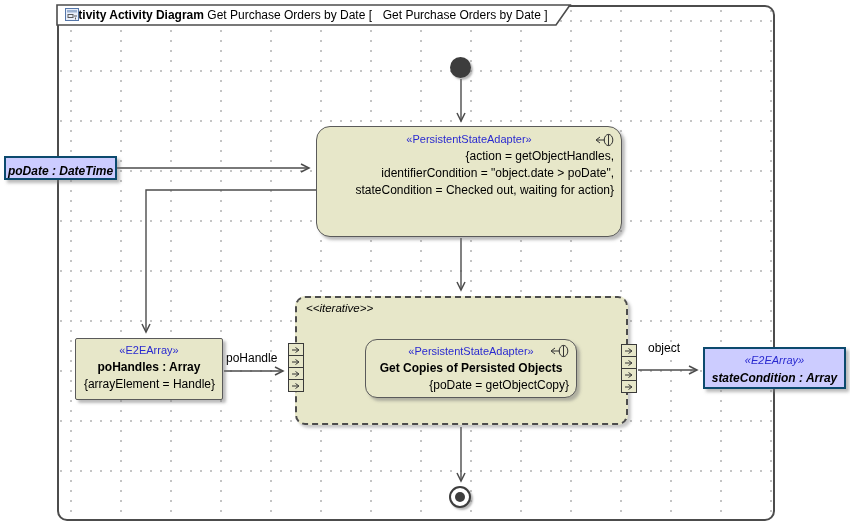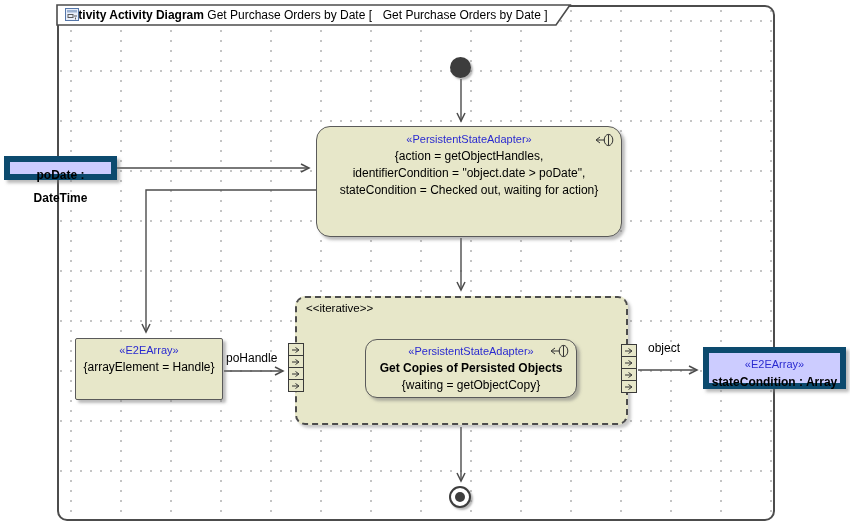--- a/index.html
+++ b/index.html
@@ -18,34 +18,34 @@
   .frame-title svg{position:absolute;left:0;top:0;}
   .frame-title-text{position:absolute;left:9px;top:4px;font-size:12px;white-space:nowrap;}
   .frame-title-text b{font-weight:bold;}
   .ttl-icon{display:inline-block;vertical-align:-2px;margin:0 2px;}
 
   
   .action{position:absolute;background:#e7e7c9;border:1.5px solid #5a5a5a;border-radius:14px;
           box-shadow:3px 3px 3px rgba(120,120,120,.5);text-align:center;box-sizing:border-box;}
   .stereo{color:#2a2ad0;font-size:11px;line-height:17px;}
   .aname{font-weight:bold;font-size:12px;line-height:17px;}
-  .constraint{font-size:12px;line-height:17px;text-align:center;padding:0 7px;}
+  .constraint{font-size:12px;line-height:17px;text-align:right;padding:0 7px;}
   .constraint.center{}
   .rake{position:absolute;right:7px;top:6px;}
 
   
-  .objnode{position:absolute;background:#ccccff;border:6px solid #0c4a6e;
-           box-shadow:3px 3px 3px rgba(120,120,120,.5);text-align:center;box-sizing:border-box;}
+  .objnode{position:absolute;background:#ccccff;border:2px solid #0c4a6e;
+           box-shadow:3px 3px 3px rgba(120,120,120,.5);text-align:center;box-sizing:border-box;font-style:italic;}
   .objname{font-weight:bold;font-size:12px;line-height:18px;}
 
   
   .region{position:absolute;left:295px;top:296px;width:333px;height:129px;background:#e7e7c9;
           border:2px dashed #4c4c4c;border-radius:10px;box-sizing:border-box;
           box-shadow:3px 3px 3px rgba(120,120,120,.4);}
-  .region-kw{font-size:11.5px;padding:4px 0 0 9px;text-align:left;}
+  .region-kw{font-size:11.5px;padding:4px 0 0 9px;text-align:left;font-style:italic;}
 
   
   .expnode{position:absolute;width:16px;height:49px;background:#e7e7c9;border:1px solid #3a3a3a;
            box-sizing:border-box;display:flex;flex-direction:column;}
   .expcell{flex:1;display:flex;align-items:center;justify-content:center;border-bottom:1px solid #3a3a3a;}
   .expcell:last-child{border-bottom:none;}
 
   
   .initial{position:absolute;left:450px;top:57px;width:21px;height:21px;border-radius:50%;
            background:#3d3d3d;box-shadow:2px 2px 2px rgba(120,120,120,.55);}
@@ -121,40 +121,41 @@
     <div class="constraint">identifierCondition = "object.date &gt; poDate",</div>
     <div class="constraint">stateCondition = Checked out, waiting for action}</div>
   </div>
 
   <div class="objnode" style="left:4px;top:156px;width:113px;height:24px;line-height:23px;">
     <span class="objname">poDate : DateTime</span>
   </div>
 
   <div class="action" style="left:75px;top:338px;width:148px;height:62px;padding-top:3px;border-radius:2px;">
     <div class="stereo">«E2EArray»</div>
+    <div class="aname">poHandles : Array</div>
     <div class="constraint center">{arrayElement = Handle}</div>
   </div>
 
   <div class="region">
     <div class="region-kw">&lt;&lt;iterative&gt;&gt;</div>
   </div>
 
   <div class="action" style="left:365px;top:339px;width:212px;height:59px;padding-top:3px;border-radius:12px;">
     <span class="rake" style="top:4px;">
       <svg width="20" height="14" viewBox="0 0 20 14">
         <g fill="none" stroke="#333">
           <path d="M11,7 H3 M6,4 L2,7 L6,10"></path>
           <ellipse cx="14.5" cy="7" rx="4.3" ry="5.6"></ellipse>
           <path d="M14.5,1.4 V12.6"></path>
         </g>
       </svg>
     </span>
     <div class="stereo">«PersistentStateAdapter»</div>
     <div class="aname">Get Copies of Persisted Objects</div>
-    <div class="constraint center">{waiting = getObjectCopy}</div>
+    <div class="constraint center">{poDate = getObjectCopy}</div>
   </div>
 
   <div class="expnode" style="left:288px;top:343px;">
     <div class="expcell">
       <svg width="11" height="8">
           <path d="M1,4 H7 M4.5,1.5 L8,4 L4.5,6.5" stroke="#333" fill="none"></path>
         </svg>
     </div>
     <div class="expcell">
       <svg width="11" height="8">

